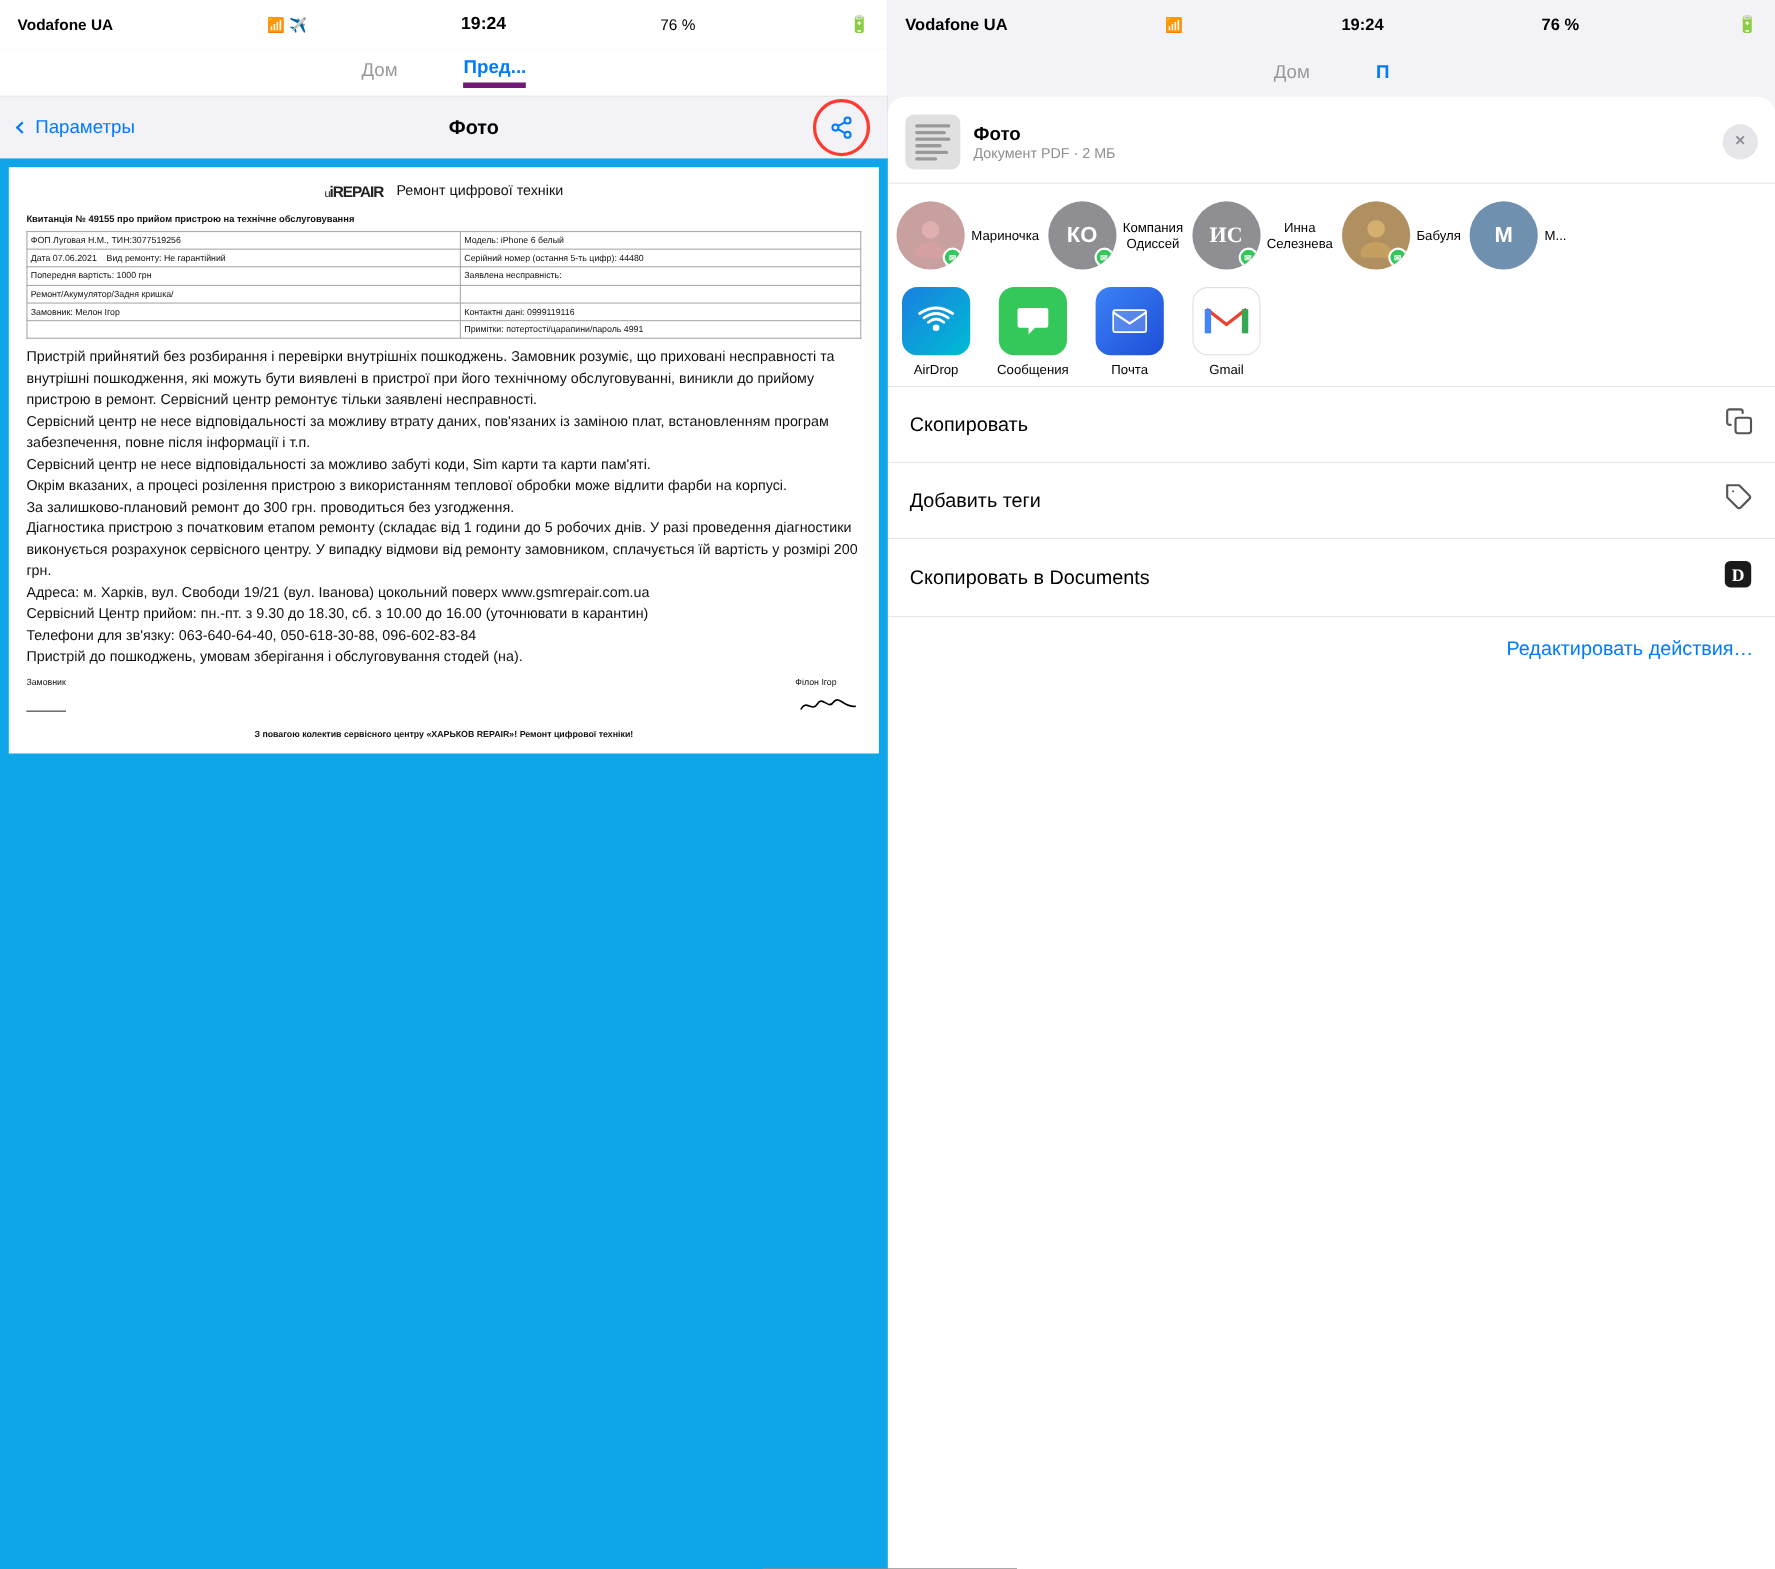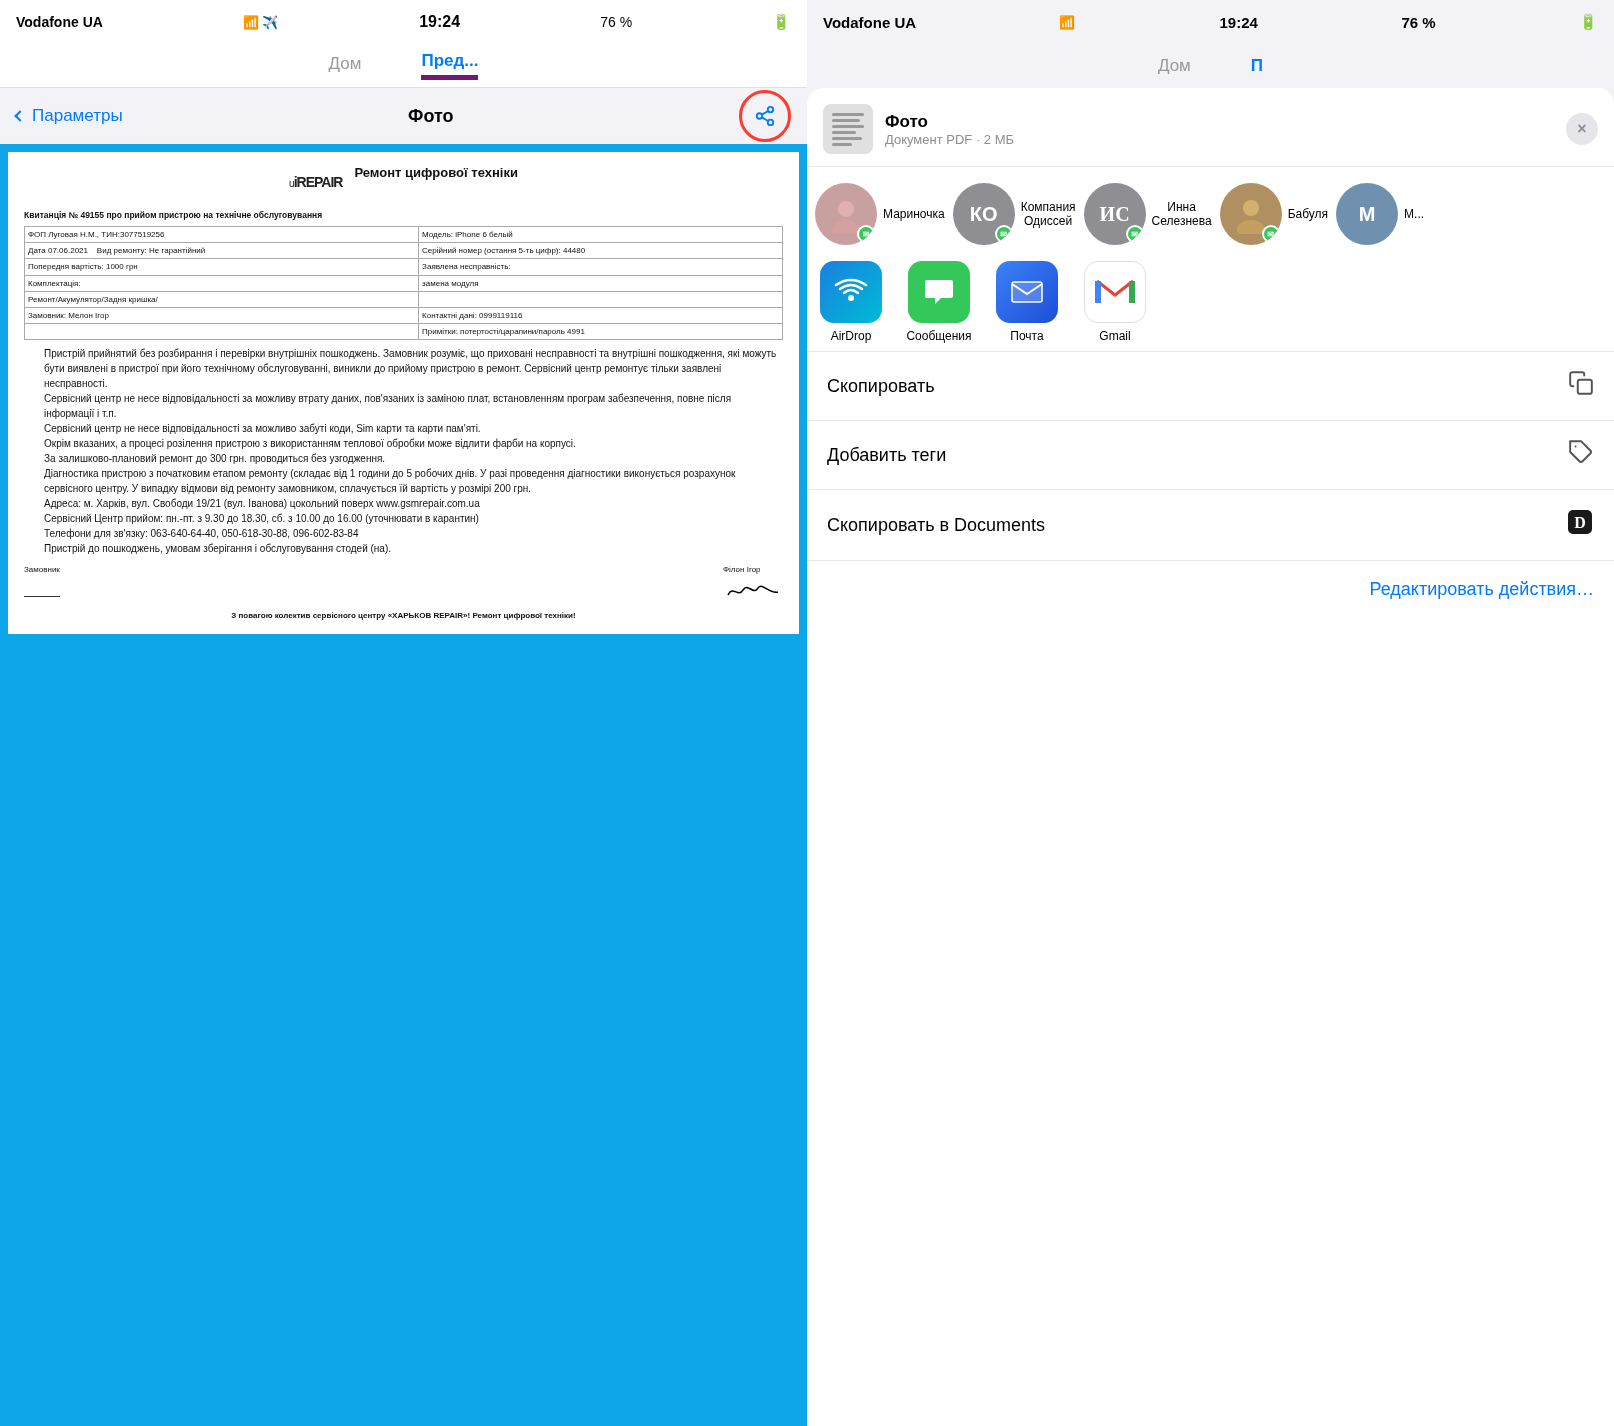--- a/index.html
+++ b/index.html
@@ -116,45 +116,44 @@
       gap: 12px;
     }
     .doc-logo {
       font-size: 14px;
       font-weight: 800;
       color: #222;
       letter-spacing: -1px;
     }
     .doc-title-main {
       font-size: 13px;
-      font-weight: 700;
+      font-weight: 400;
       text-align: center;
-      margin-bottom: 20px;
+      margin-bottom: 4px;
     }
     .doc-subtitle {
       font-size: 8.5px;
       font-weight: 600;
       margin-bottom: 4px;
     }
     .doc-table {
       width: 100%;
       border-collapse: collapse;
       font-size: 8px;
       margin-bottom: 6px;
     }
     .doc-table td {
       border: 1px solid #aaa;
       padding: 2px 3px;
       vertical-align: top;
     }
     .doc-body-text {
-      font-size: 10px;
+      font-size: 13px;
       line-height: 1.5;
       margin-bottom: 6px;
-      margin-left: 20px;
     }
     .doc-footer {
       font-size: 8px;
       text-align: center;
       margin-top: 8px;
       font-weight: 600;
     }
     .doc-signature-row {
       display: flex;
       justify-content: space-between;
@@ -407,24 +406,20 @@
         </tr>
         <tr>
           <td>Дата 07.06.2021 &nbsp;&nbsp; Вид ремонту: Не гарантійний</td>
           <td>Серійний номер (остання 5-ть цифр): 44480</td>
         </tr>
         <tr>
           <td>Попередня вартість: 1000 грн</td>
           <td>Заявлена несправність:</td>
         </tr>
         <tr>
-          <td>Комплектація:</td>
-          <td>замена модуля</td>
-        </tr>
-        <tr>
           <td>Ремонт/Акумулятор/Задня кришка/</td>
           <td></td>
         </tr>
         <tr>
           <td>Замовник: Мелон Ігор</td>
           <td>Контактні дані: 0999119116</td>
         </tr>
         <tr>
           <td></td>
           <td>Примітки: потертості/царапини/пароль 4991</td>

